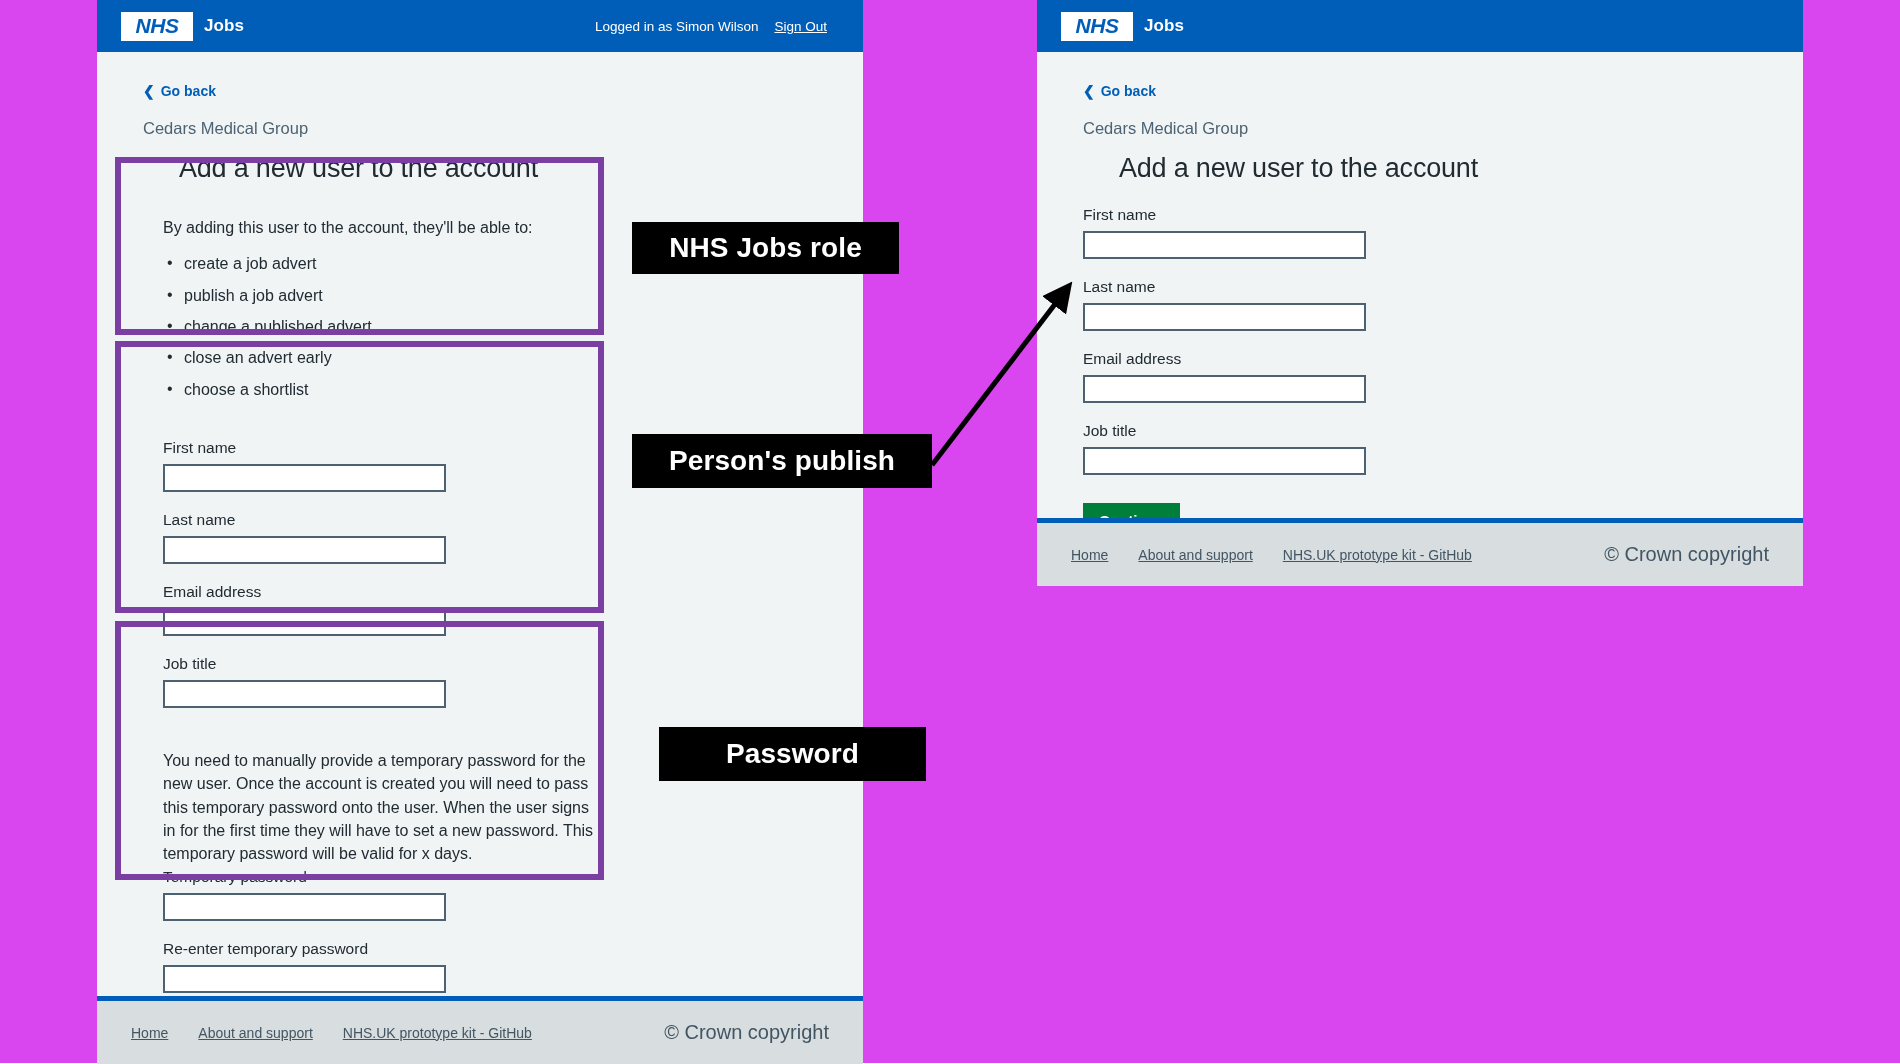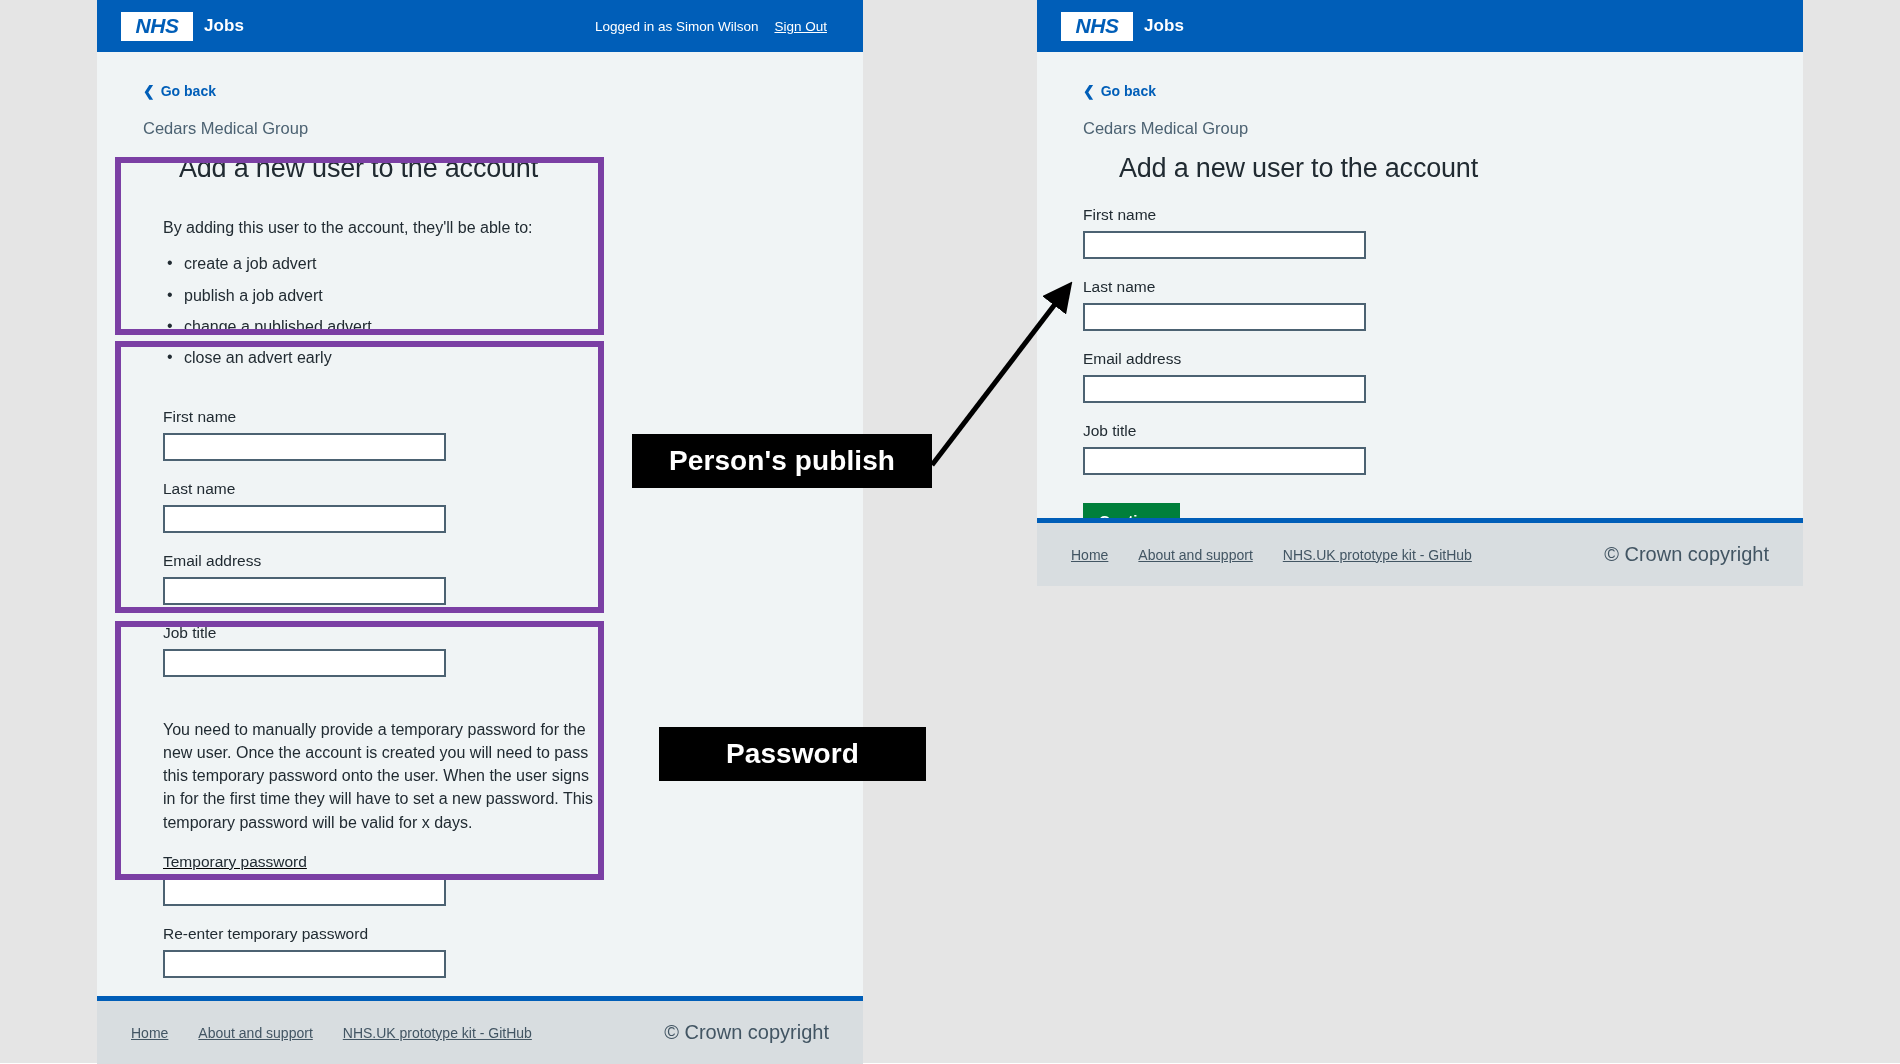--- a/index.html
+++ b/index.html
@@ -2,21 +2,21 @@
 <html><head>
 <meta charset="utf-8">
 <style>
   * { box-sizing: border-box; margin: 0; padding: 0; }
   html, body {
     width: 1900px; height: 1064px;
     background: #ffffff;
     font-family: "Liberation Sans", sans-serif;
     overflow: hidden;
   }
-  .stage { position: relative; width: 1900px; height: 1063px; background: #e5e5e5; }
+  .stage { position: relative; width: 1900px; height: 1063px; background: #d946ef; }
 
   
   .panel { position: absolute; background: #f0f4f5; }
   .panel-left  { left: 97px;  top: 0px;  width: 766px;  height: 1064px; }
   .panel-right { left: 1037px; top: 0px; width: 766px;  height: 586px; }
 
   
   .nhs-header {
     background: #005eb8;
     height: 52px;
@@ -225,20 +225,21 @@
       <h1 class="page-title">Add a new user to the account</h1>
 
       
       <div style="padding:17px 20px 14px 20px;">
         <p class="body-text">By adding this user to the account, they'll be able to:</p>
         <ul class="perm-list">
           <li>create a job advert</li>
           <li>publish a job advert</li>
           <li>change a published advert</li>
           <li>close an advert early</li>
+          <li>choose a shortlist</li>
         </ul>
       </div>
 
       
       <div style="padding:15px 20px 6px 20px;">
         <div class="form-group">
           <label class="form-label">First name</label>
           <input class="form-input" type="text" placeholder="" style="">
         </div>
         <div class="form-group">
@@ -251,21 +252,21 @@
         </div>
         <div class="form-group">
           <label class="form-label">Job title</label>
           <input class="form-input" type="text" placeholder="" style="">
         </div>
       </div>
 
       
       <div style="padding:16px 20px 10px 20px;">
         <p class="body-text" style="max-width:440px;">You need to manually provide a temporary password for the new user. Once the account is created you will need to pass this temporary password onto the user. When the user signs in for the first time they will have to set a new password. This temporary password will be valid for x days.</p>
-        <div class="form-group" style="margin-top:19px;text-decoration:underline;">
+        <div class="form-group" style="margin-top:3px;">
           <label class="form-label">Temporary password</label>
           <input class="form-input" type="password" placeholder="" style="">
         </div>
         <div class="form-group">
           <label class="form-label">Re-enter temporary password</label>
           <input class="form-input" type="password" placeholder="" style="">
         </div>
       </div>
 
       <div style="padding:14px 20px 0 20px;">
@@ -342,16 +343,17 @@
 
   <svg class="arrow-svg" viewBox="0 0 260 230">
     <defs>
       <marker id="arrowhead" markerWidth="6" markerHeight="6" refX="2.6" refY="3" orient="auto" markerUnits="strokeWidth">
         <path d="M0,0 L6,3 L0,6 z" fill="#000000"></path>
       </marker>
     </defs>
     <line x1="52" y1="205" x2="182" y2="35" stroke="#000000" stroke-width="5" marker-end="url(#arrowhead)"></line>
   </svg>
 
+  <div class="tag" style="left:632px; top:222px; width:267px; height:52px;">NHS Jobs role</div>
   <div class="tag" style="left:632px; top:434px; width:300px; height:54px;">Person's publish</div>
   <div class="tag" style="left:659px; top:727px; width:267px; height:54px;">Password</div>
 
 </div>
 
 </body></html>

